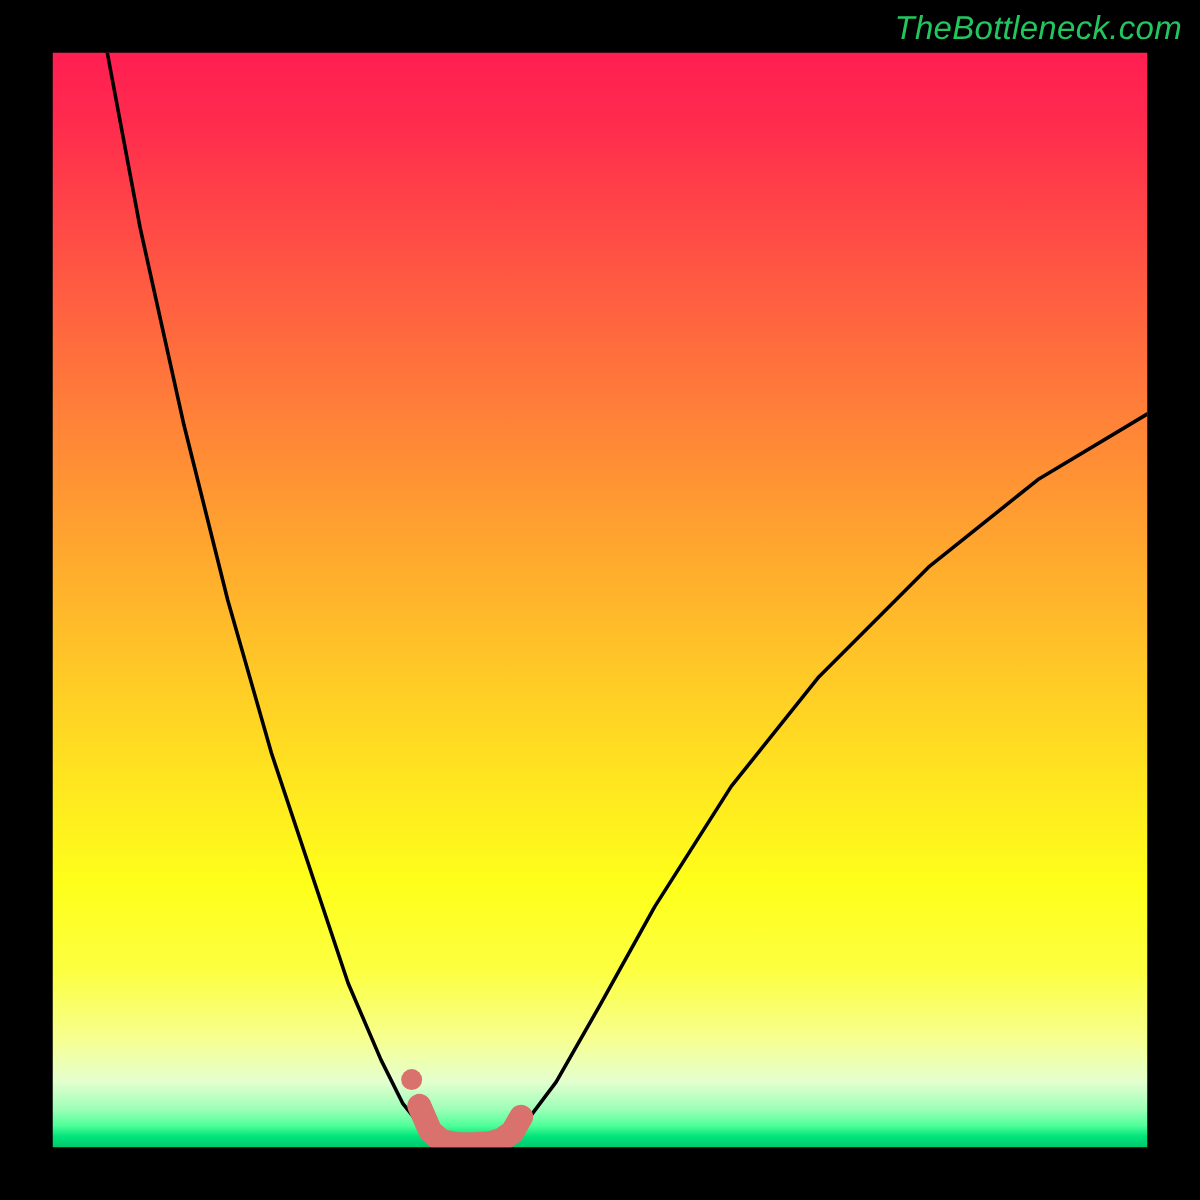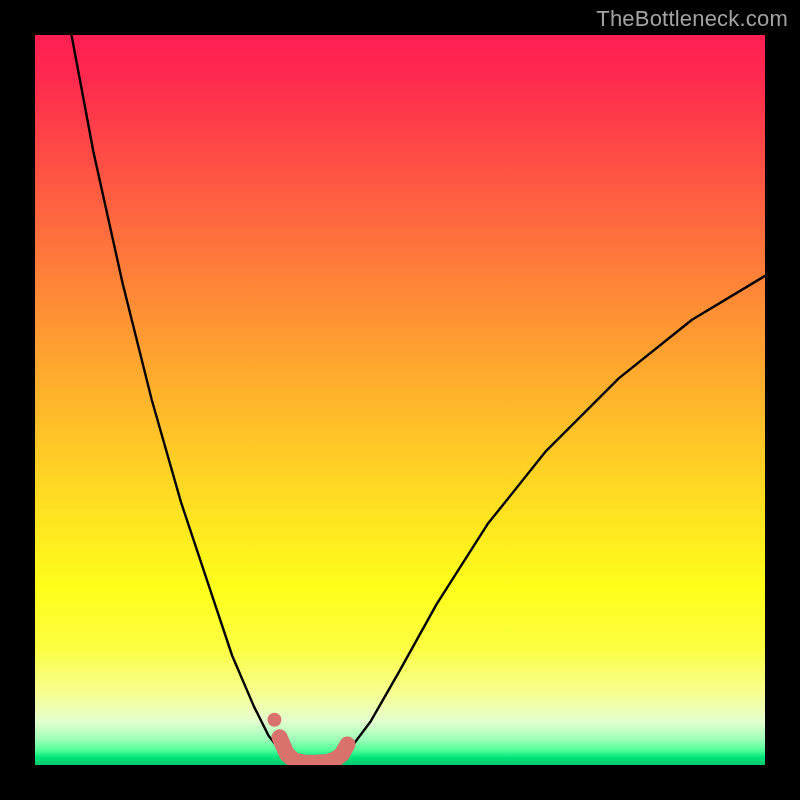--- a/index.html
+++ b/index.html
@@ -37,24 +37,25 @@
       #e4ffcf 94%,
       #9dffb8 96.5%,
       #4fff99 98%,
       #00e47a 99%,
       #00c86d 100%);
   }
   .watermark {
     position: absolute;
     top: 6px;
     right: 12px;
-    color: #a3a3a3;
+    color: #22c55e;
     font-size: 22px;
     font-weight: 500;
     letter-spacing: 0.2px;
+    font-style: italic;
   }
   svg.curves {
     position: absolute;
     inset: 0;
   }
 </style>
 </head>
 <body>
 
 <div class="watermark">TheBottleneck.com</div>

